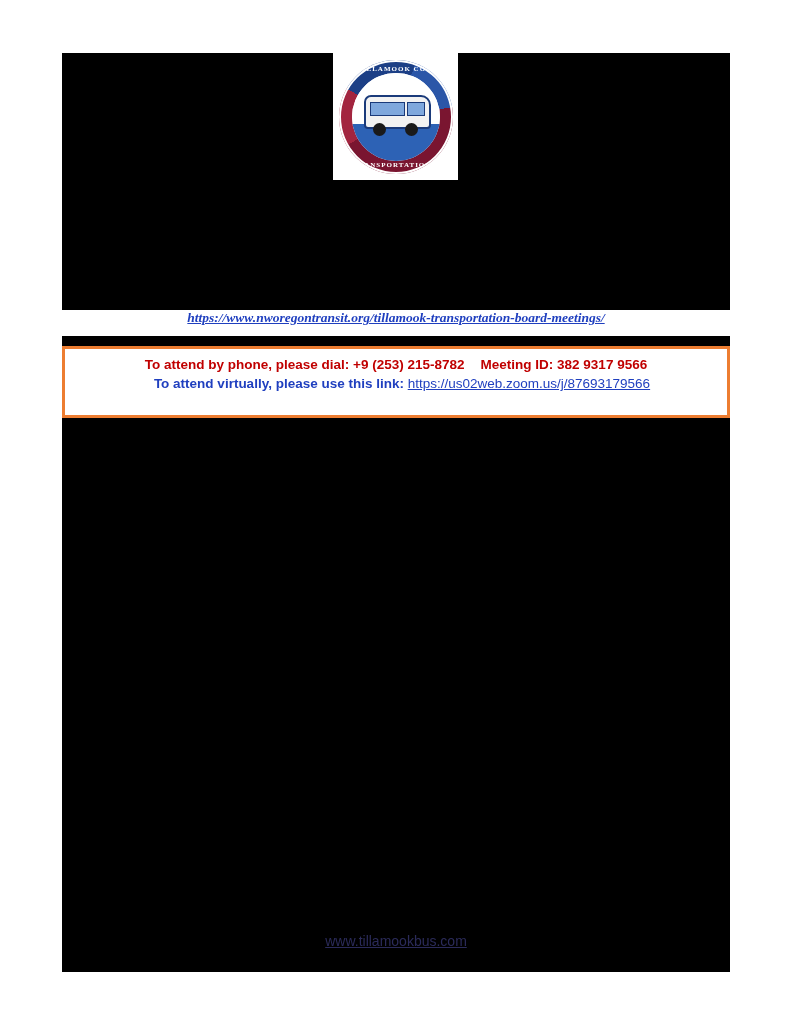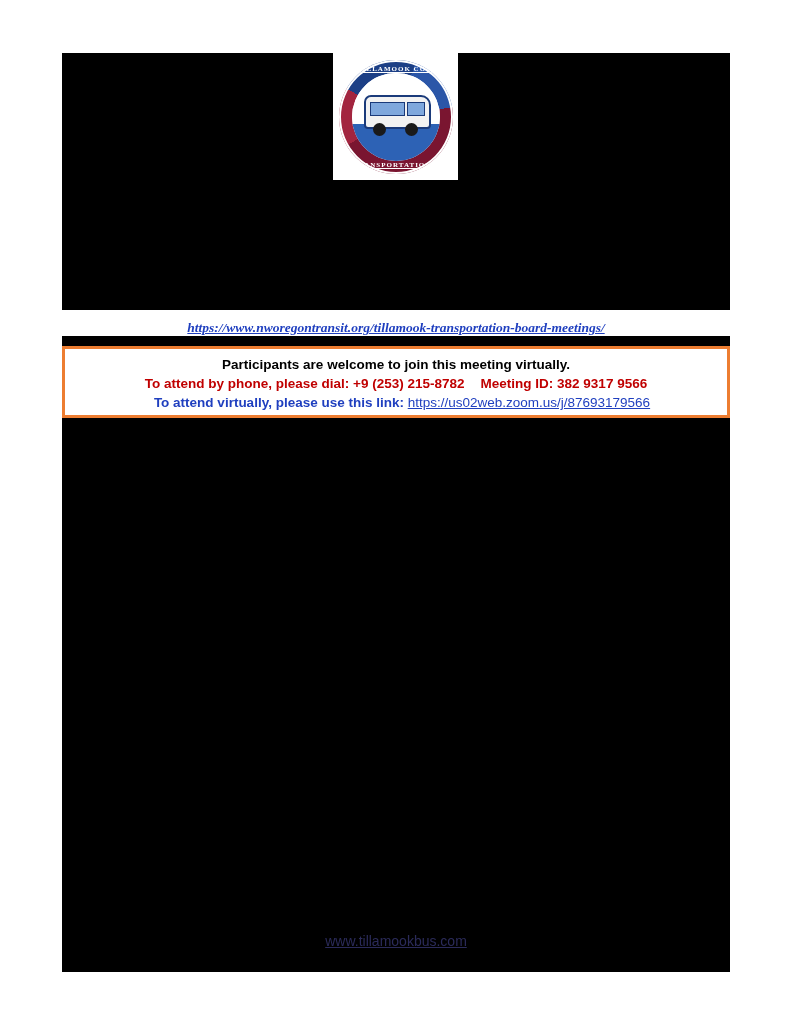--- a/index.html
+++ b/index.html
@@ -125,35 +125,34 @@
   .seal-text-top, .seal-text-bottom {
     position: absolute;
     left: 8px;
     width: 100%;
     text-align: center;
     color: #ffffff;
     font-size: 7px;
     font-weight: bold;
     letter-spacing: 1px;
     font-family: "Liberation Serif", serif;
-    text-decoration: underline;
   }
   .seal-text-top { top: 5px; }
   .seal-text-bottom { bottom: 5px; margin-top: 12px; }
 
   
   .link-strip {
     position: absolute;
     left: 62px;
     top: 310px;
     width: 668px;
     height: 26px;
     background: #ffffff;
     display: flex;
-    align-items: flex-end;
+    align-items: flex-start;
     justify-content: center;
   }
   .site-link {
     color: #1f3fbf;
     font-family: "Liberation Serif", serif;
     font-style: italic;
     font-weight: bold;
     font-size: 13.5px;
     text-decoration: underline;
     white-space: nowrap;
@@ -231,21 +230,20 @@
         <div class="seal-wheel right"></div>
       </div>
     </div>
   </div>
 
   <div class="link-strip">
     <a class="site-link" href="#">https://www.nworegontransit.org/tillamook-transportation-board-meetings/</a>
   </div>
 
   <div class="virtual-box">
-    <div class="vb-line l1">Participants are welcome to join this meeting virtually.</div>
     <div class="vb-line l2">
       <span>To attend by phone, please dial: +9 (253) 215-8782</span><span class="mtg-id">Meeting ID: 382 9317 9566</span>
     </div>
     <div class="vb-line l3">
       <span>To attend virtually, please use this link:</span>
       <a class="zoom-link" href="#">https://us02web.zoom.us/j/87693179566</a>
     </div>
   </div>
 
   <div class="footer">

